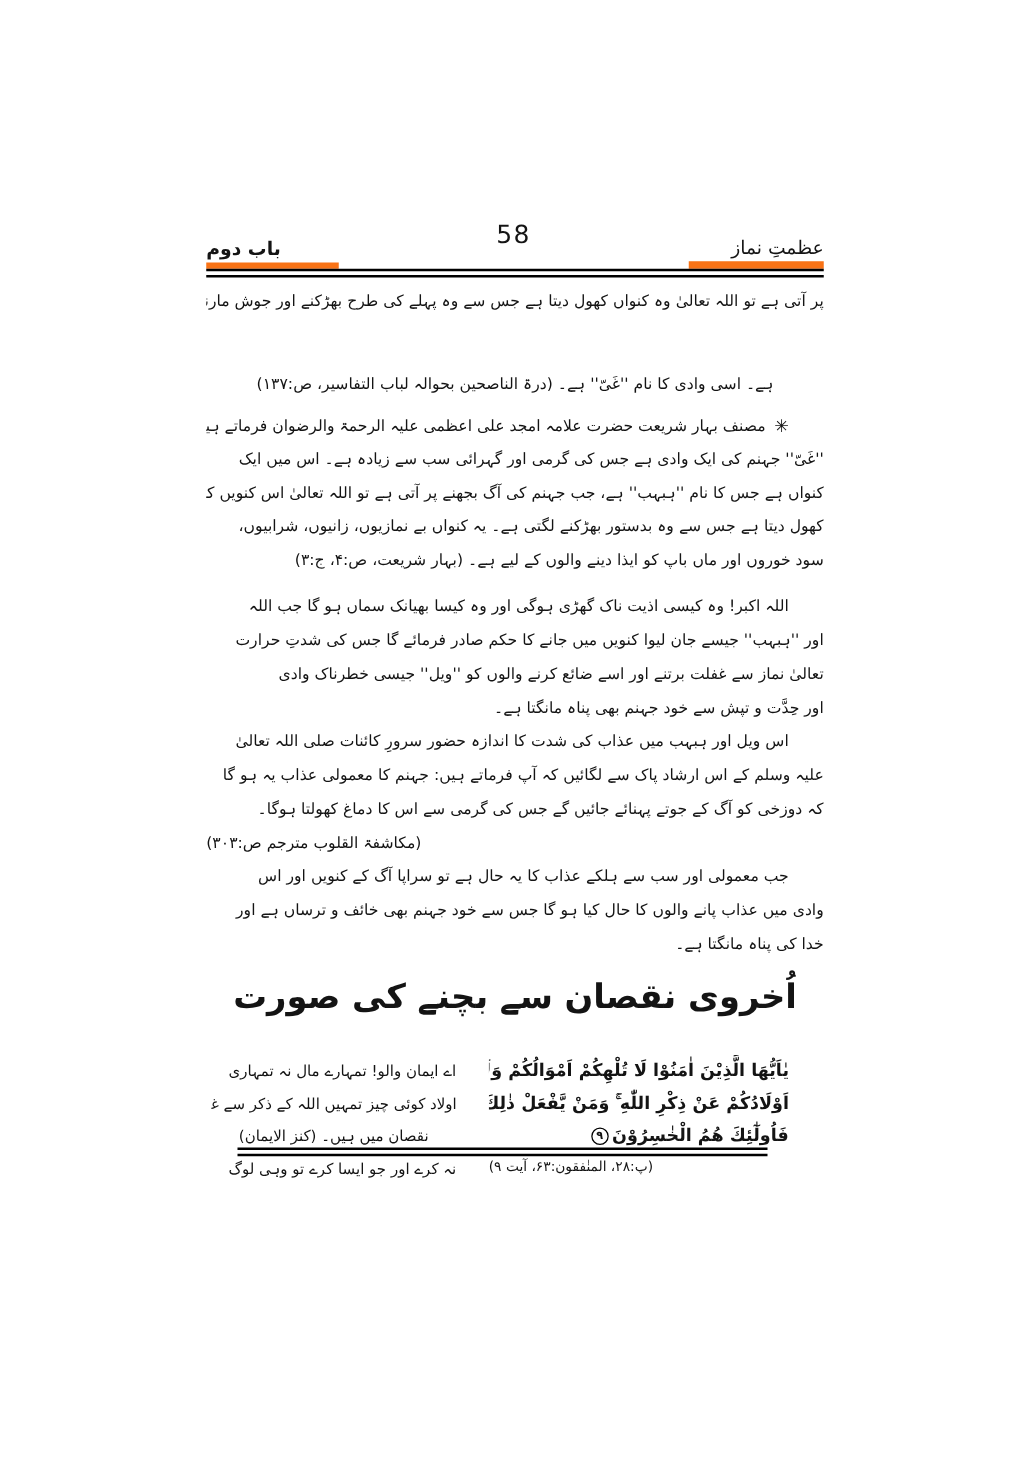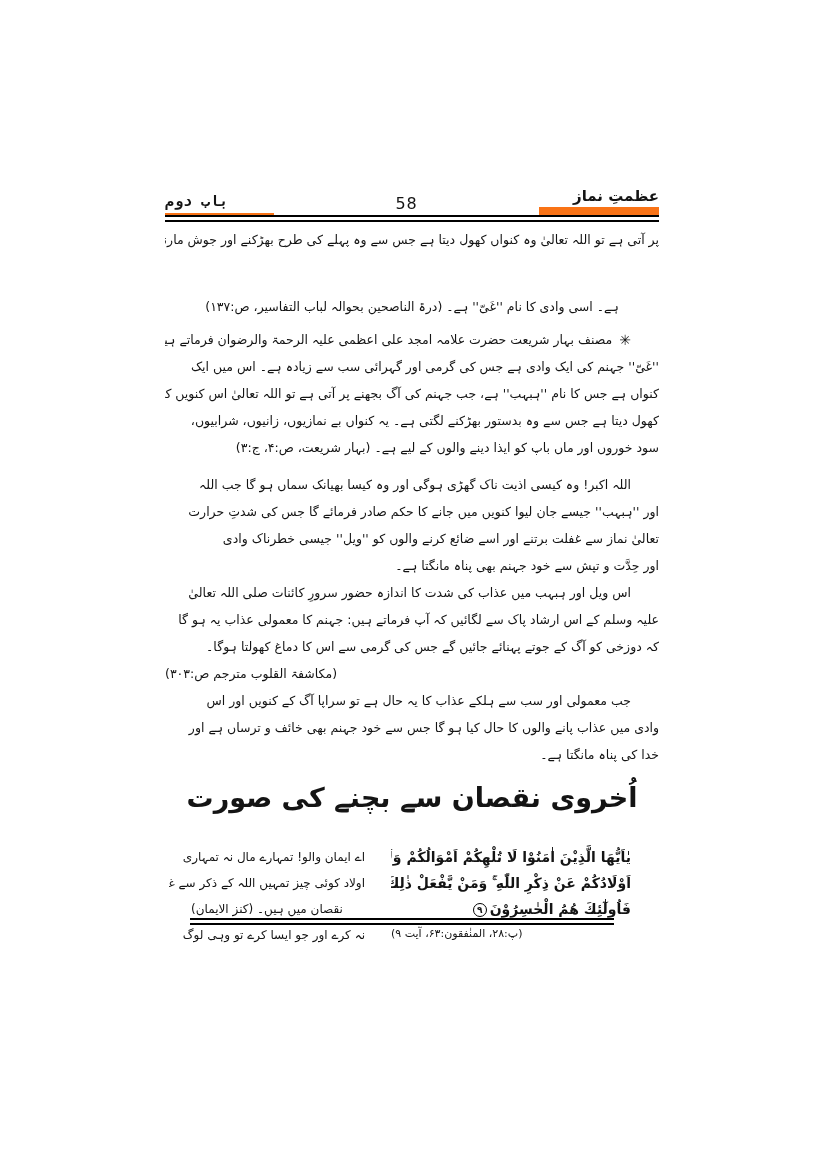--- a/index.html
+++ b/index.html
@@ -16,33 +16,32 @@
   .header {
     position: absolute;
     top: 189px; left: 165px; width: 494px; height: 26px;
     direction: rtl;
     display: flex;
     justify-content: space-between;
     align-items: flex-end;
     font-size: 15px;
   }
   .h-title {
-    border-bottom: 8px solid #f97316;
+    border-bottom: 6px solid #f97316;
     padding-bottom: 2px;
     padding-left: 34px; 
-    font-weight: 700;
+    font-weight: 400;
   }
   .h-chapter {
-    border-bottom: 2px solid #f97316;
+    border-bottom: 5px solid #f97316;
     padding-bottom: 2px;
     padding-right: 46px; 
     font-weight: 600;
-    font-family: Liberation Mono, monospace;
-  }
-  .h-num { font-size: 16px; letter-spacing: 1px; padding-bottom: 2px; }
+  }
+  .h-num { font-size: 20px; letter-spacing: 1px; padding-bottom: 16px; }
   .double-rule {
     position: absolute;
     box-sizing: border-box;
     height: 7px;
     border-top: 2px solid #000;
     border-bottom: 2px solid #000;
   }
   .top-rule { top: 215px; left: 165px; width: 494px; }
   .bottom-rule { top: 918px; left: 190px; width: 424px; }
 

